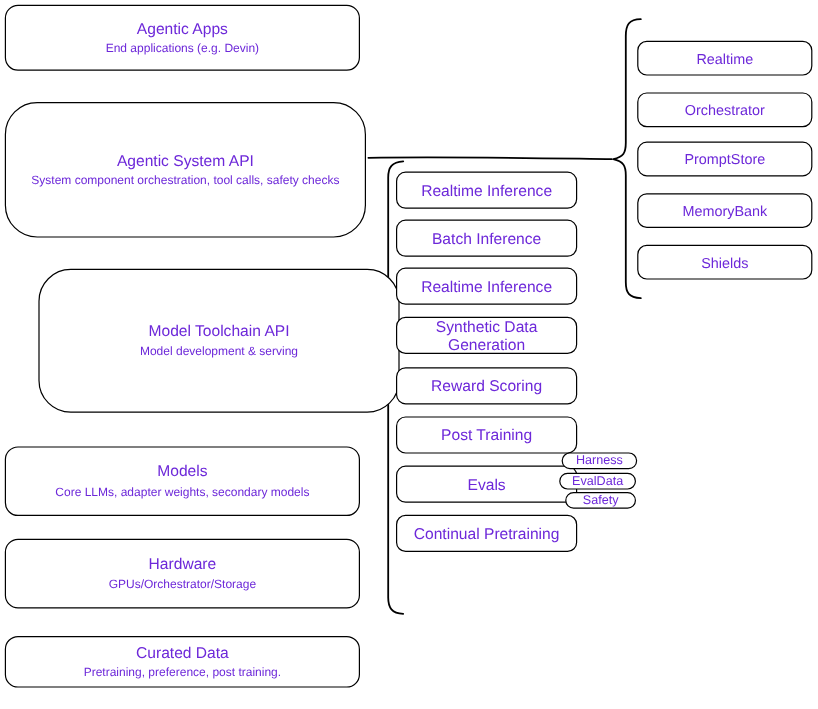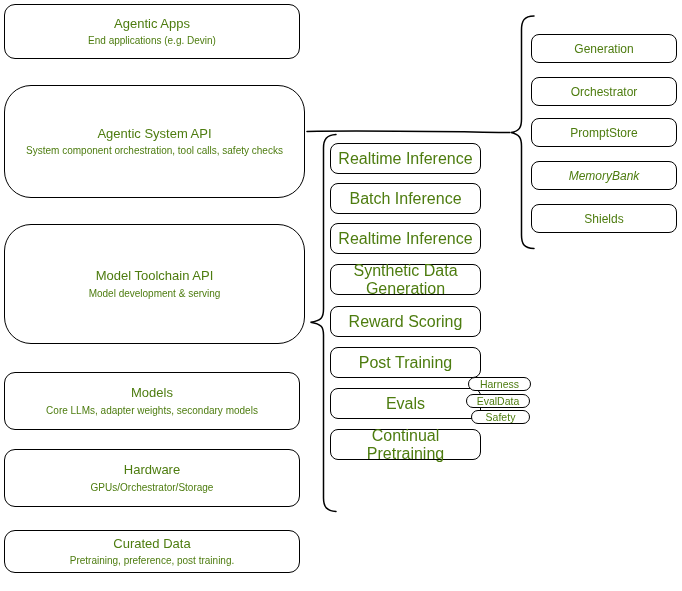--- a/index.html
+++ b/index.html
@@ -2,21 +2,21 @@
 <html><head>
 <meta charset="utf-8">
 <style>
   html, body { margin: 0; padding: 0; background: #ffffff; }
   .canvas {
     position: relative;
     width: 682px;
     height: 591px;
     background: #ffffff;
     font-family: "Liberation Sans", sans-serif;
-    color: #4d7c0f;
+    color: #6d28d9;
     overflow: hidden;
   }
   svg.overlay {
     position: absolute;
     left: 0; top: 0;
     width: 682px; height: 591px;
     pointer-events: none;
   }
   .box {
     position: absolute;
@@ -28,21 +28,21 @@
     align-items: center;
     justify-content: center;
     text-align: center;
   }
   .lbox { left: 4px; width: 296px; }
   .lbox.wide { width: 301px; }
   .btitle { font-size: 13px; line-height: 1.25; white-space: nowrap; }
   .bsub   { font-size: 10px; line-height: 1.2; margin-top: 3px; white-space: nowrap; }
   .mbox {
     left: 330px; width: 151px; height: 31px;
-    border-radius: 8px; font-size: 16px;
+    border-radius: 8px; font-size: 13px;
   }
   .rbox {
     left: 531px; width: 146px; height: 29px;
     border-radius: 8px; font-size: 12px;
   }
   .pill {
     position: absolute;
     box-sizing: border-box;
     border: 1.3px solid #000000;
     background: #ffffff;
@@ -71,21 +71,21 @@
   <div class="box lbox" style="top:4px; height:55px; border-radius:11px;">
     <div class="btitle">Agentic Apps</div>
     <div class="bsub">End applications (e.g. Devin)</div>
   </div>
 
   <div class="box lbox wide" style="top:85px; height:113px; border-radius:27px;">
     <div class="btitle">Agentic System API</div>
     <div class="bsub">System component orchestration, tool calls, safety checks</div>
   </div>
 
-  <div class="box lbox wide" style="top:224px; height:120px; border-radius:27px;">
+  <div class="box lbox wide" style="top:224px; height:120px; border-radius:27px;margin-left:28px;">
     <div class="btitle">Model Toolchain API</div>
     <div class="bsub">Model development &amp; serving</div>
   </div>
 
   <div class="box lbox" style="top:372px; height:58px; border-radius:11px;">
     <div class="btitle">Models</div>
     <div class="bsub">Core LLMs, adapter weights, secondary models</div>
   </div>
 
   <div class="box lbox" style="top:449px; height:58px; border-radius:11px;">
@@ -104,19 +104,19 @@
   <div class="box mbox" style="top:264px;">Synthetic Data Generation</div>
   <div class="box mbox" style="top:306px;">Reward Scoring</div>
   <div class="box mbox" style="top:347px;">Post Training</div>
   <div class="box mbox" style="top:429px;">Continual Pretraining</div>
   <div class="box mbox" style="top:388px;">Evals</div>
 
   <div class="pill" style="left:468px; top:377px; width:63px; height:14px;">Harness</div>
   <div class="pill" style="left:466px; top:394px; width:64px; height:14px;">EvalData</div>
   <div class="pill" style="left:471px; top:410px; width:59px; height:14px;">Safety</div>
 
-  <div class="box rbox" style="top:34px;">Generation</div>
+  <div class="box rbox" style="top:34px;">Realtime</div>
   <div class="box rbox" style="top:77px;">Orchestrator</div>
   <div class="box rbox" style="top:118px;">PromptStore</div>
-  <div class="box rbox" style="top:161px;font-style:italic;">MemoryBank</div>
+  <div class="box rbox" style="top:161px;">MemoryBank</div>
   <div class="box rbox" style="top:204px;">Shields</div>
 
 </div>
 
 </body></html>

